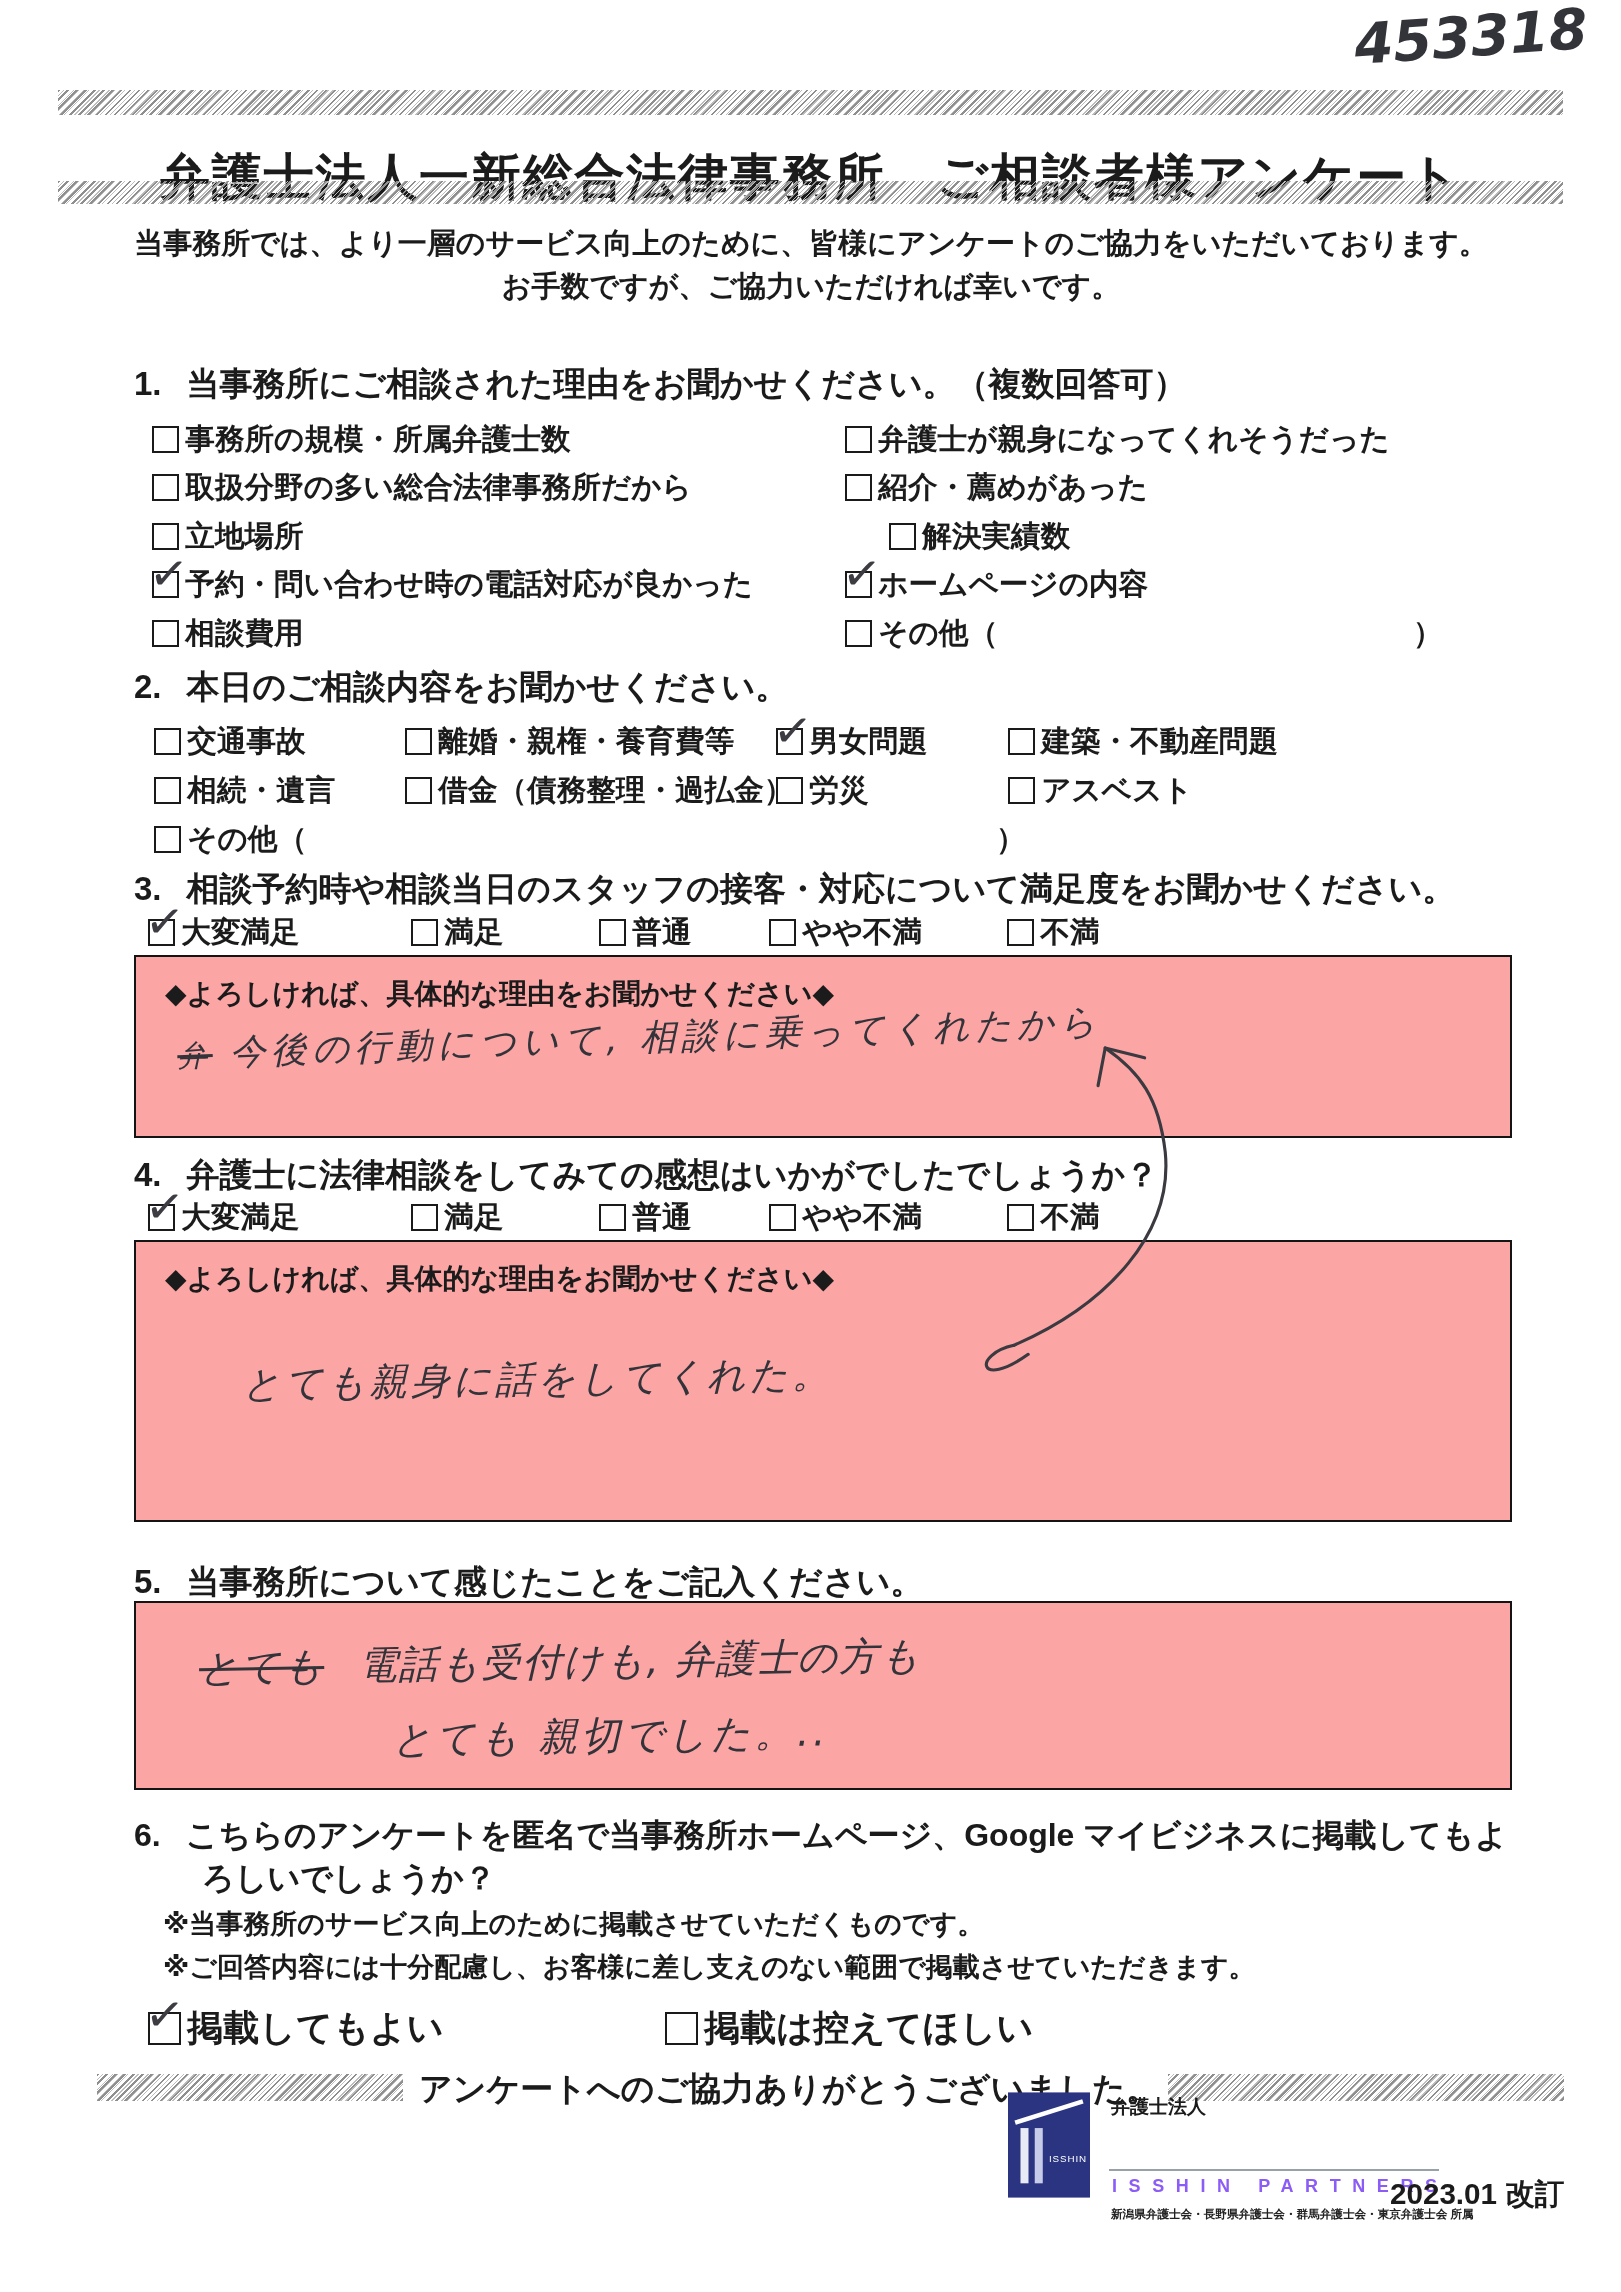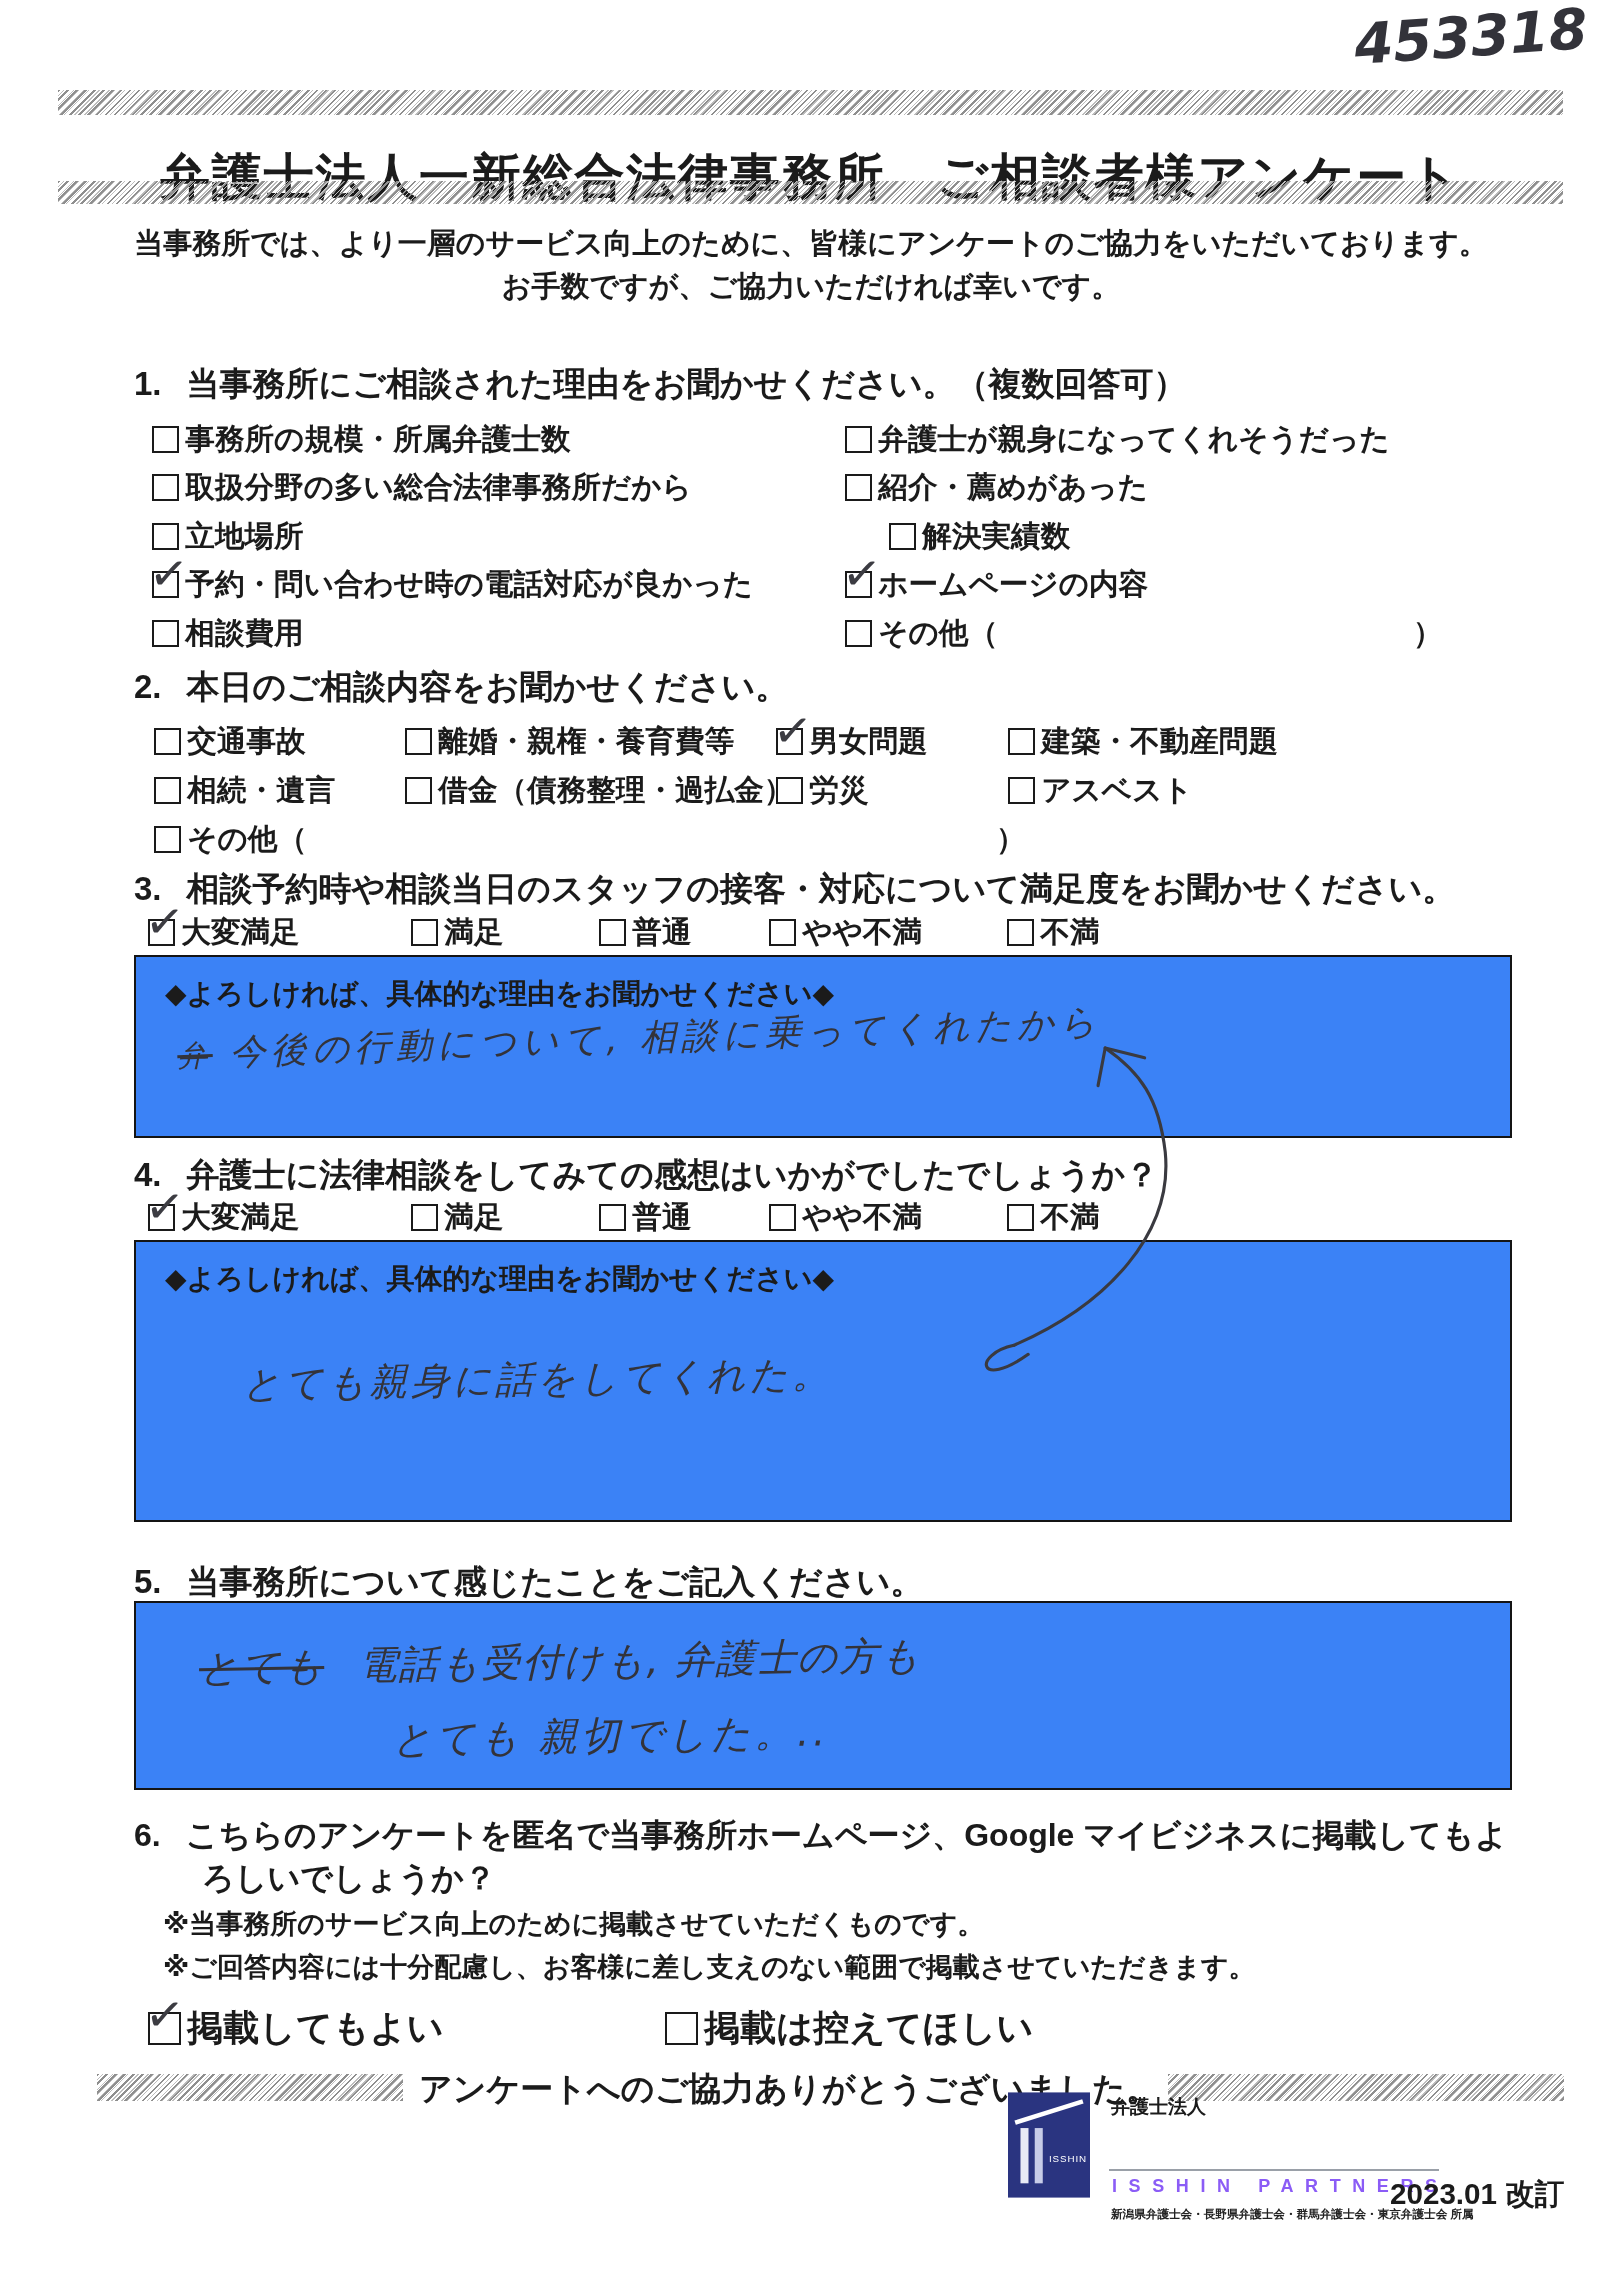--- a/index.html
+++ b/index.html
@@ -12,21 +12,21 @@
   .title{font-size:50px;font-weight:700;letter-spacing:1.8px;text-align:center;}
   .intro{font-size:29px;font-weight:600;text-align:center;line-height:43px;}
   .qhead{font-size:33px;font-weight:700;white-space:nowrap;}
   .qhead .qnum{margin-right:25px;}
   .opt{display:inline-flex;align-items:center;gap:6.3px;font-size:29.6px;font-weight:600;white-space:nowrap;}
   .cb{position:relative;display:inline-block;width:23px;height:23px;border:2.7px solid #1a1a1a;background:#fff;flex:0 0 auto;}
   .cb.checked::after{content:"✓";position:absolute;left:-5.4px;top:-27px;font-size:47px;font-weight:400;
       color:#3c3c42;transform:rotate(6deg);}
   .big-opt{font-size:36px;font-weight:700;}
   .big-opt .cb{width:29px;height:29px;}
-  .box{border:2.7px solid #141414;background:#3b82f6;}
+  .box{border:2.7px solid #141414;background:#fca5a5;}
   .boxprompt{font-size:28px;font-weight:700;}
   .hw{font-family:"DejaVu Sans",sans-serif;font-style:italic;color:#33333a;white-space:nowrap;}
   .struck{text-decoration:line-through;text-decoration-thickness:2.7px;}
   .note{font-size:27px;font-weight:600;white-space:nowrap;}
   .footer-text{font-size:33px;font-weight:700;white-space:nowrap;}
   .close-paren{font-size:29.6px;font-weight:600;}
   .firm-type{font-size:19px;font-weight:700;}
   .firm-name{font-size:39px;font-weight:700;letter-spacing:2.7px;white-space:nowrap;}
   .firm-english{font-size:18px;font-weight:700;letter-spacing:11.6px;color:#8b5cf6;white-space:nowrap;}
   .memberships{font-size:11.6px;font-weight:700;color:#222;white-space:nowrap;}

